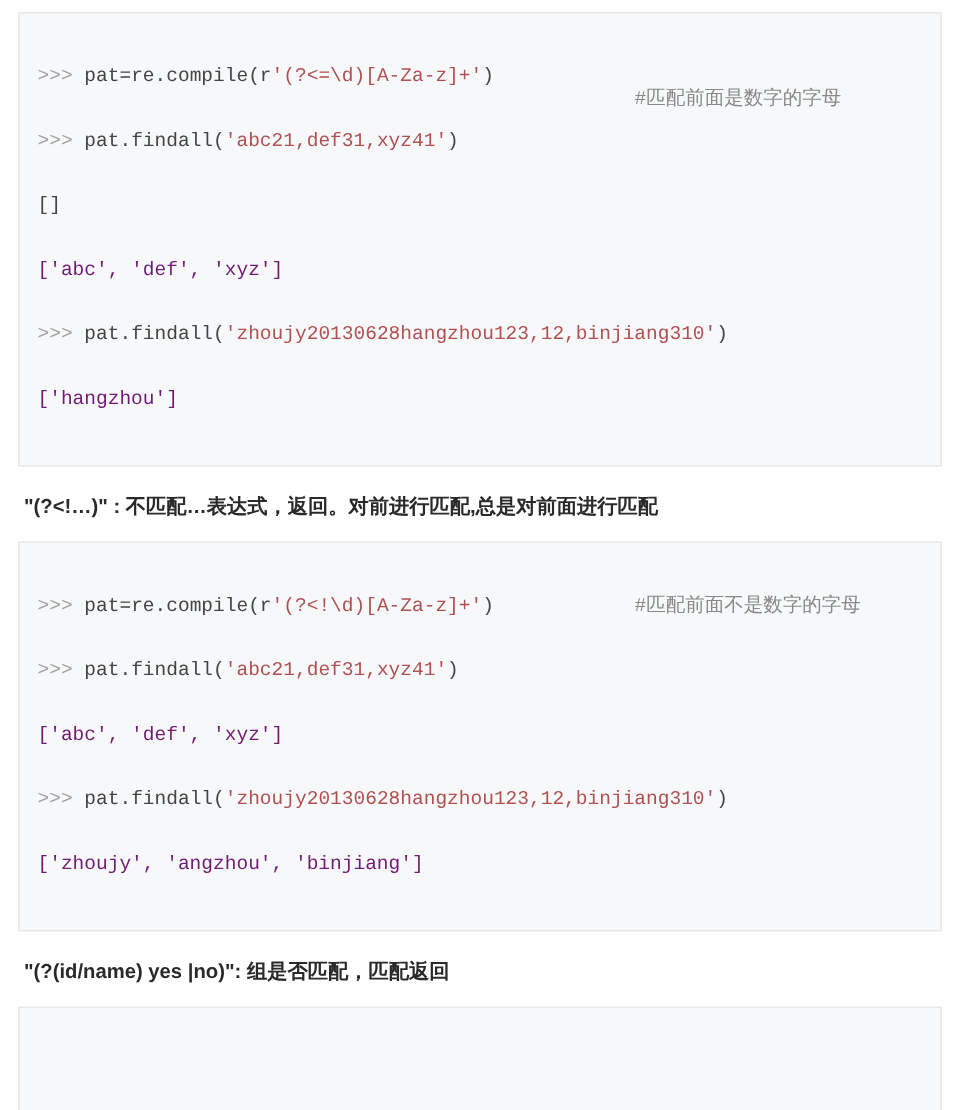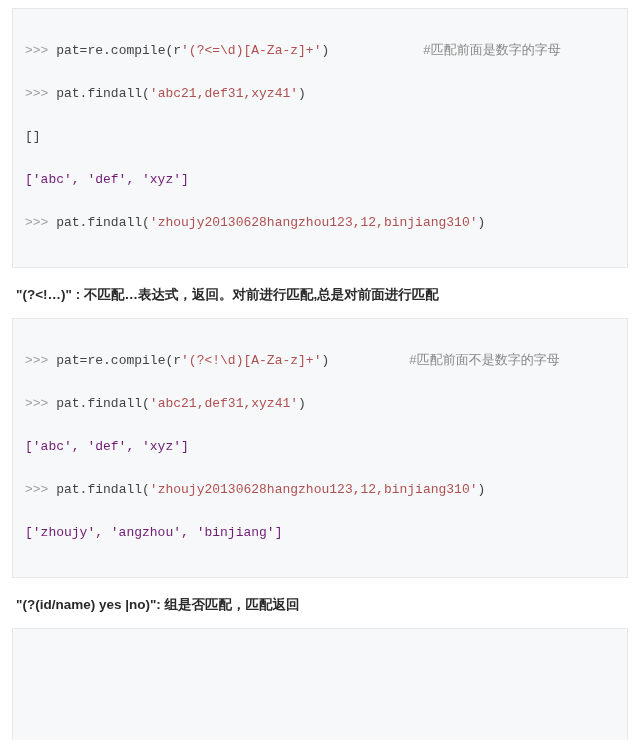--- a/index.html
+++ b/index.html
@@ -36,31 +36,32 @@
       font-size: 13.5px;
       color: #2a2a2a;
       padding: 2px 16px 6px 16px;
       font-weight: bold;
     }
   </style>
 </head>
 <body>
 
 <div class="codeblock">
-<span class="line"><span class="prompt">&gt;&gt;&gt; </span><span>pat=re.compile(r</span><span class="string">'(?&lt;=\d)[A-Za-z]+'</span><span>)</span><span class="comment" style="left:410px;">#匹配前面是数字的字母</span></span>
+<span class="line"><span class="prompt">&gt;&gt;&gt; </span><span>pat=re.compile(r</span><span class="string">'(?&lt;=\d)[A-Za-z]+'</span><span>)</span><span class="comment" style="left:410px;margin-top:15px;">#匹配前面是数字的字母</span></span>
 <span class="line"><span class="prompt">&gt;&gt;&gt; </span><span>pat.findall(</span><span class="string">'abc21,def31,xyz41'</span><span>)</span></span>
 <span class="line">[]</span>
 <span class="line result">['abc', 'def', 'xyz']</span>
 <span class="line"><span class="prompt">&gt;&gt;&gt; </span><span>pat.findall(</span><span class="string">'zhoujy20130628hangzhou123,12,binjiang310'</span><span>)</span></span>
+<span class="line result">['hangzhou']</span>
 </div>
 
 <div class="heading">"(?&lt;!…)" : 不匹配…表达式，返回。对前进行匹配,总是对前面进行匹配</div>
 
 <div class="codeblock">
-<span class="line"><span class="prompt">&gt;&gt;&gt; </span><span>pat=re.compile(r</span><span class="string">'(?&lt;!\d)[A-Za-z]+'</span><span>)</span><span class="comment" style="left:396px;">#匹配前面不是数字的字母</span></span>
+<span class="line"><span class="prompt">&gt;&gt;&gt; </span><span>pat=re.compile(r</span><span class="string">'(?&lt;!\d)[A-Za-z]+'</span><span>)</span><span class="comment" style="left:410px;">#匹配前面不是数字的字母</span></span>
 <span class="line"><span class="prompt">&gt;&gt;&gt; </span><span>pat.findall(</span><span class="string">'abc21,def31,xyz41'</span><span>)</span></span>
 <span class="line result">['abc', 'def', 'xyz']</span>
 <span class="line"><span class="prompt">&gt;&gt;&gt; </span><span>pat.findall(</span><span class="string">'zhoujy20130628hangzhou123,12,binjiang310'</span><span>)</span></span>
 <span class="line result">['zhoujy', 'angzhou', 'binjiang']</span>
 </div>
 
 <div class="heading">"(?(id/name) yes |no)": 组是否匹配，匹配返回</div>
 
 <div class="codeblock">
 

